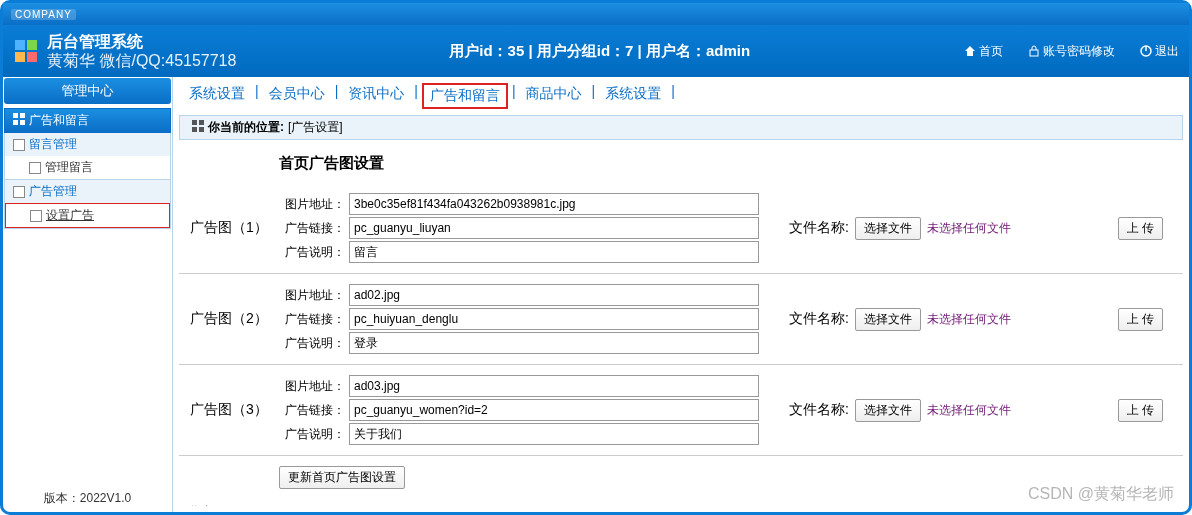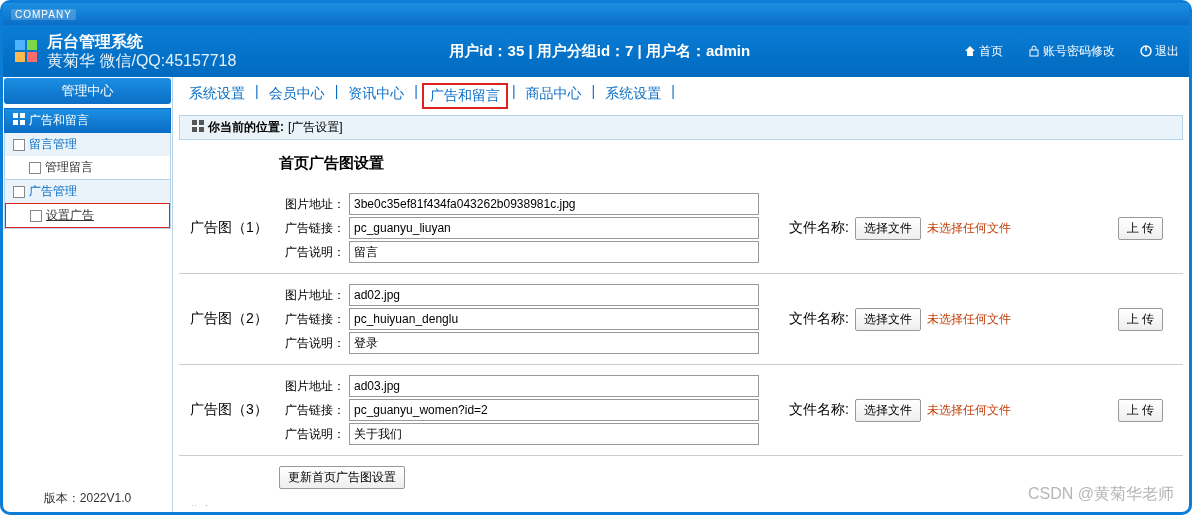--- a/index.html
+++ b/index.html
@@ -39,21 +39,21 @@
 .form-title { font-size: 15px; font-weight: bold; padding: 8px 0 10px 100px; }
 .ad-block { border-bottom: 1px solid #ccc; padding: 8px 0; display: flex; align-items: center; }
 .ad-label { width: 100px; text-align: center; font-size: 14px; }
 .ad-fields { width: 480px; }
 .field-row { display: flex; align-items: center; margin: 2px 0; }
 .field-row label { width: 70px; text-align: right; padding-right: 4px; }
 .field-row input { flex: 1; border: 1px solid #999; padding: 2px 4px; font-size: 12px; height: 22px; }
 .file-area { flex: 1; display: flex; align-items: center; gap: 6px; padding-left: 30px; }
 .file-label { font-size: 14px; }
 .btn { border: 1px solid #999; background: linear-gradient(#fff,#eee); padding: 2px 8px; font-size: 12px; cursor: pointer; border-radius: 2px; }
-.no-file { color: #c2410c; }
+.no-file { color: #701a75; }
 .upload-btn { margin-left: auto; margin-right: 20px; }
 .submit-row { padding: 10px 0 10px 100px; }
 .footer-qq { padding: 4px 10px; color: #666; font-size: 12px; }
 .sidebar-footer { text-align: center; padding: 4px 0; font-size: 12px; color: #333; margin-top: auto; }
 .watermark { position: absolute; right: 18px; bottom: 10px; color: rgba(120,120,120,0.55); font-size: 16px; font-family: Arial, sans-serif; pointer-events: none; }
 </style>
 </head>
 <body>
 
 <div class="frame">

